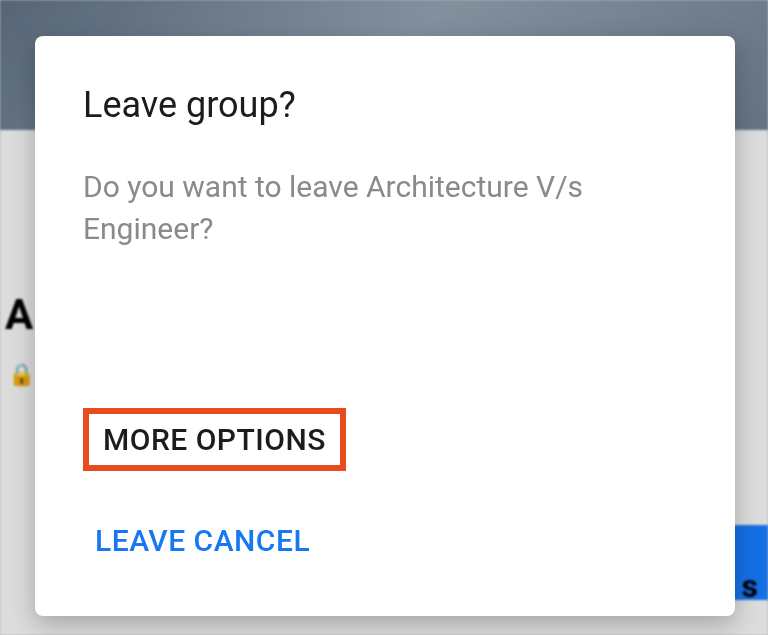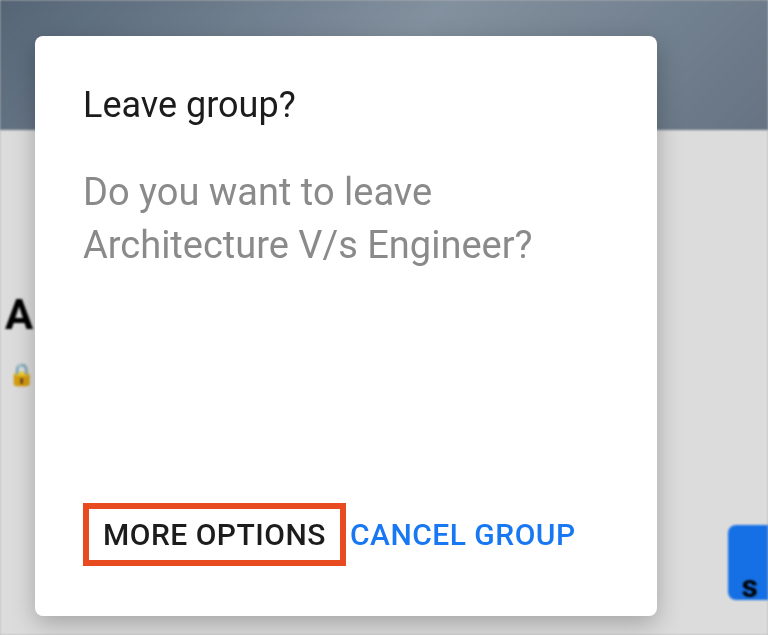--- a/index.html
+++ b/index.html
@@ -71,45 +71,47 @@
     }
     .overlay {
       position: absolute;
       inset: 0;
       background: rgba(0,0,0,0.05);
     }
     .dialog {
       position: absolute;
       left: 35px;
       top: 36px;
-      width: 622px;
+      width: 700px;
       height: 580px;
       background: #ffffff;
       border-radius: 8px;
       box-shadow: 0 8px 24px rgba(0,0,0,0.25);
       padding: 48px 48px 20px 48px;
       display: flex;
       flex-direction: column;
     }
     .dialog-title {
       font-size: 36px;
       font-weight: 400;
       color: #1c1c1c;
       margin-bottom: 40px;
     }
     .dialog-message {
-      font-size: 38px;
+      font-size: 30px;
       font-weight: 400;
       color: #8a8a8a;
       line-height: 1.4;
       margin-bottom: 40px;
     }
     .dialog-actions {
       display: flex;
-      align-items: center;
+      flex-direction: column;
+      align-items: flex-start;
+      gap: 44px;
       margin-top: auto;
       padding-bottom: 30px;
       padding-right: 0;
     }
     .action-button {
       background: none;
       border: none;
       font-size: 30px;
       font-weight: 500;
       letter-spacing: 0.5px;
@@ -140,15 +142,15 @@
   </div>
 </div>
 
 <div class="overlay"></div>
 
 <div class="dialog">
   <h2 class="dialog-title">Leave group?</h2>
   <p class="dialog-message">Do you want to leave Architecture V/s Engineer?</p>
   <div class="dialog-actions">
     <button class="action-button action-more-options">MORE OPTIONS</button>
-    <button class="action-button action-leave">CANCEL GROUP</button>
+    <button class="action-button action-leave">LEAVE CANCEL</button>
   </div>
 </div>
 
 </body></html>

